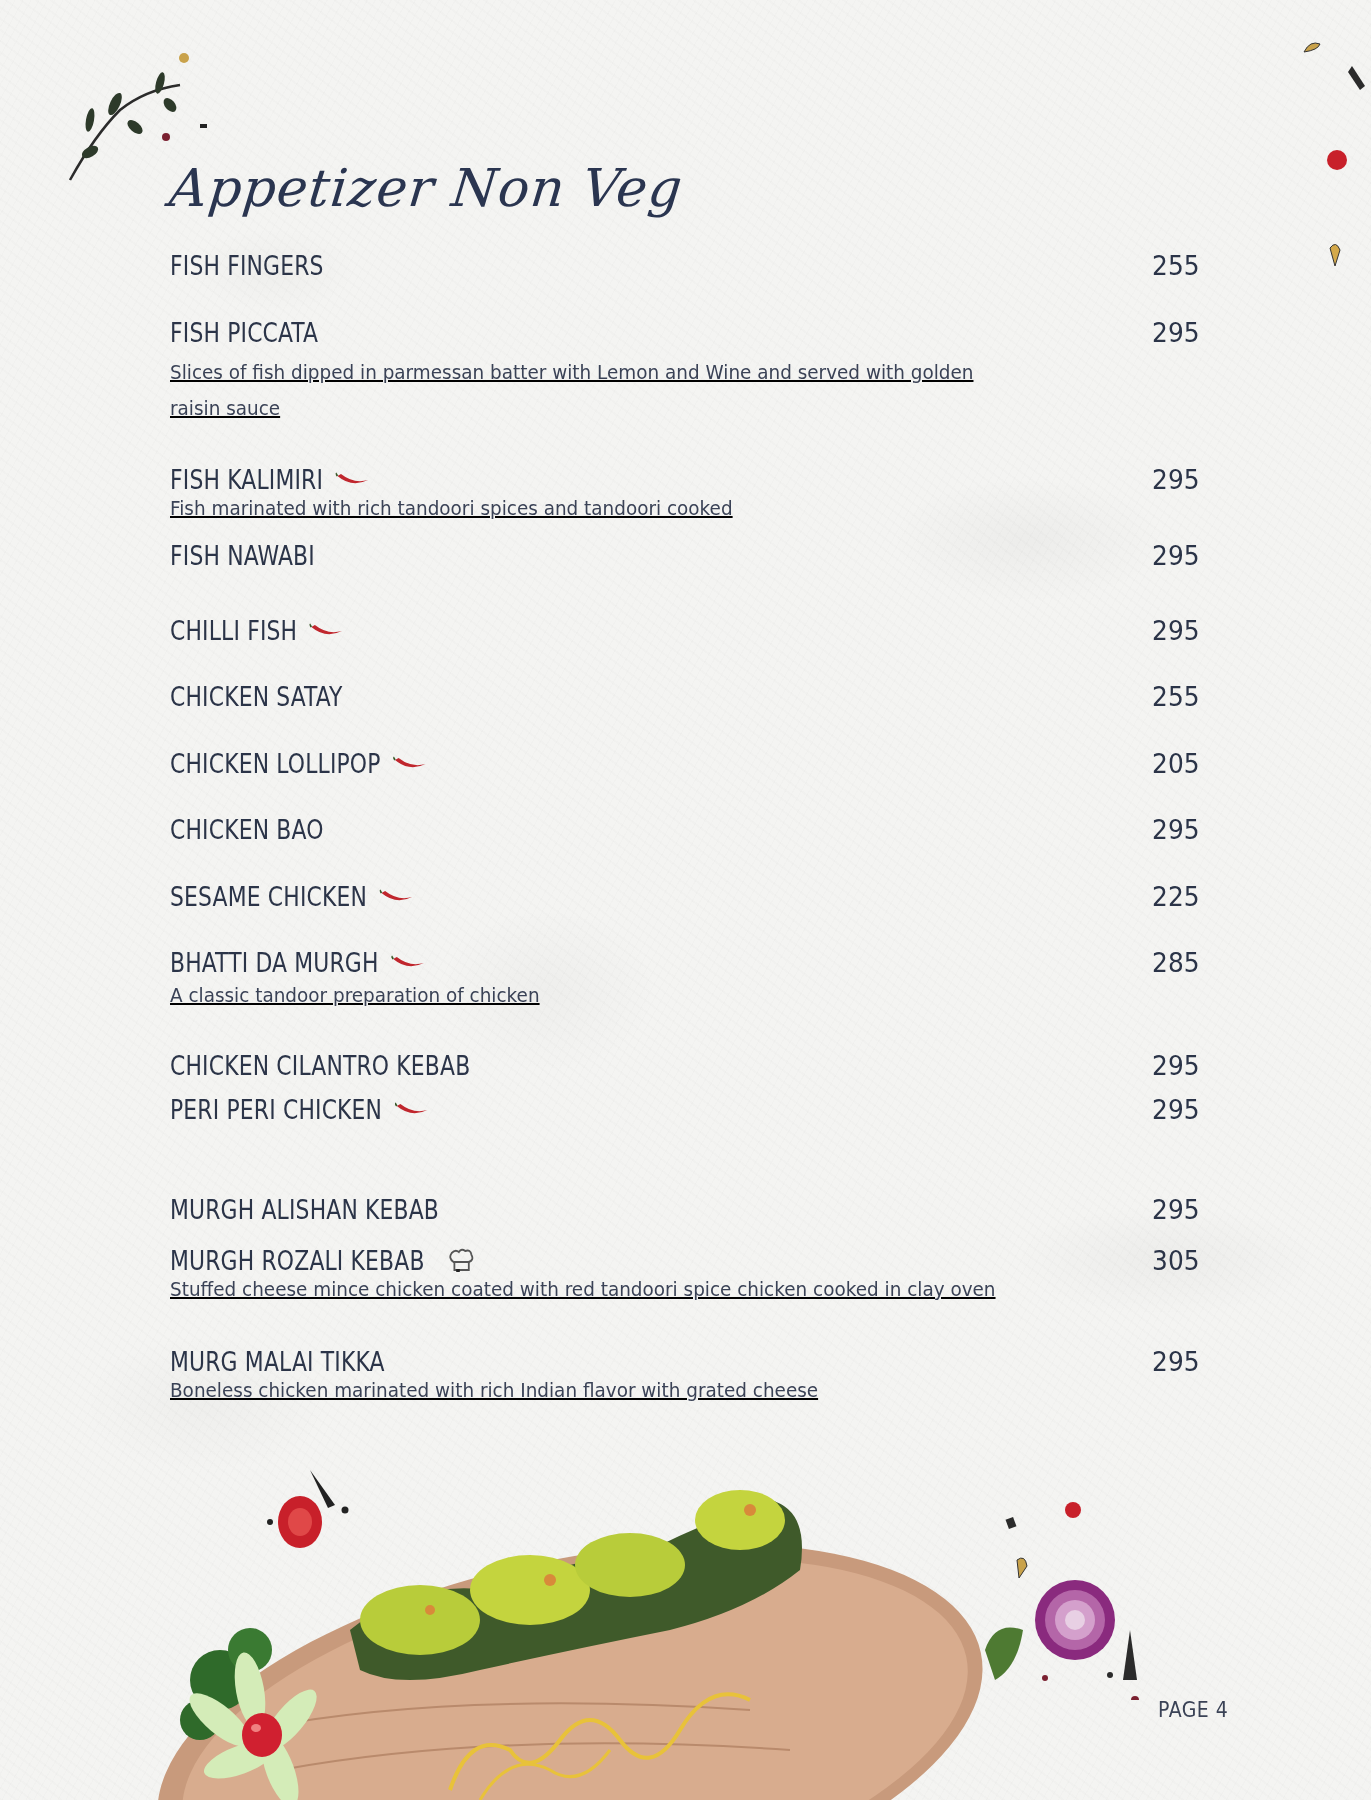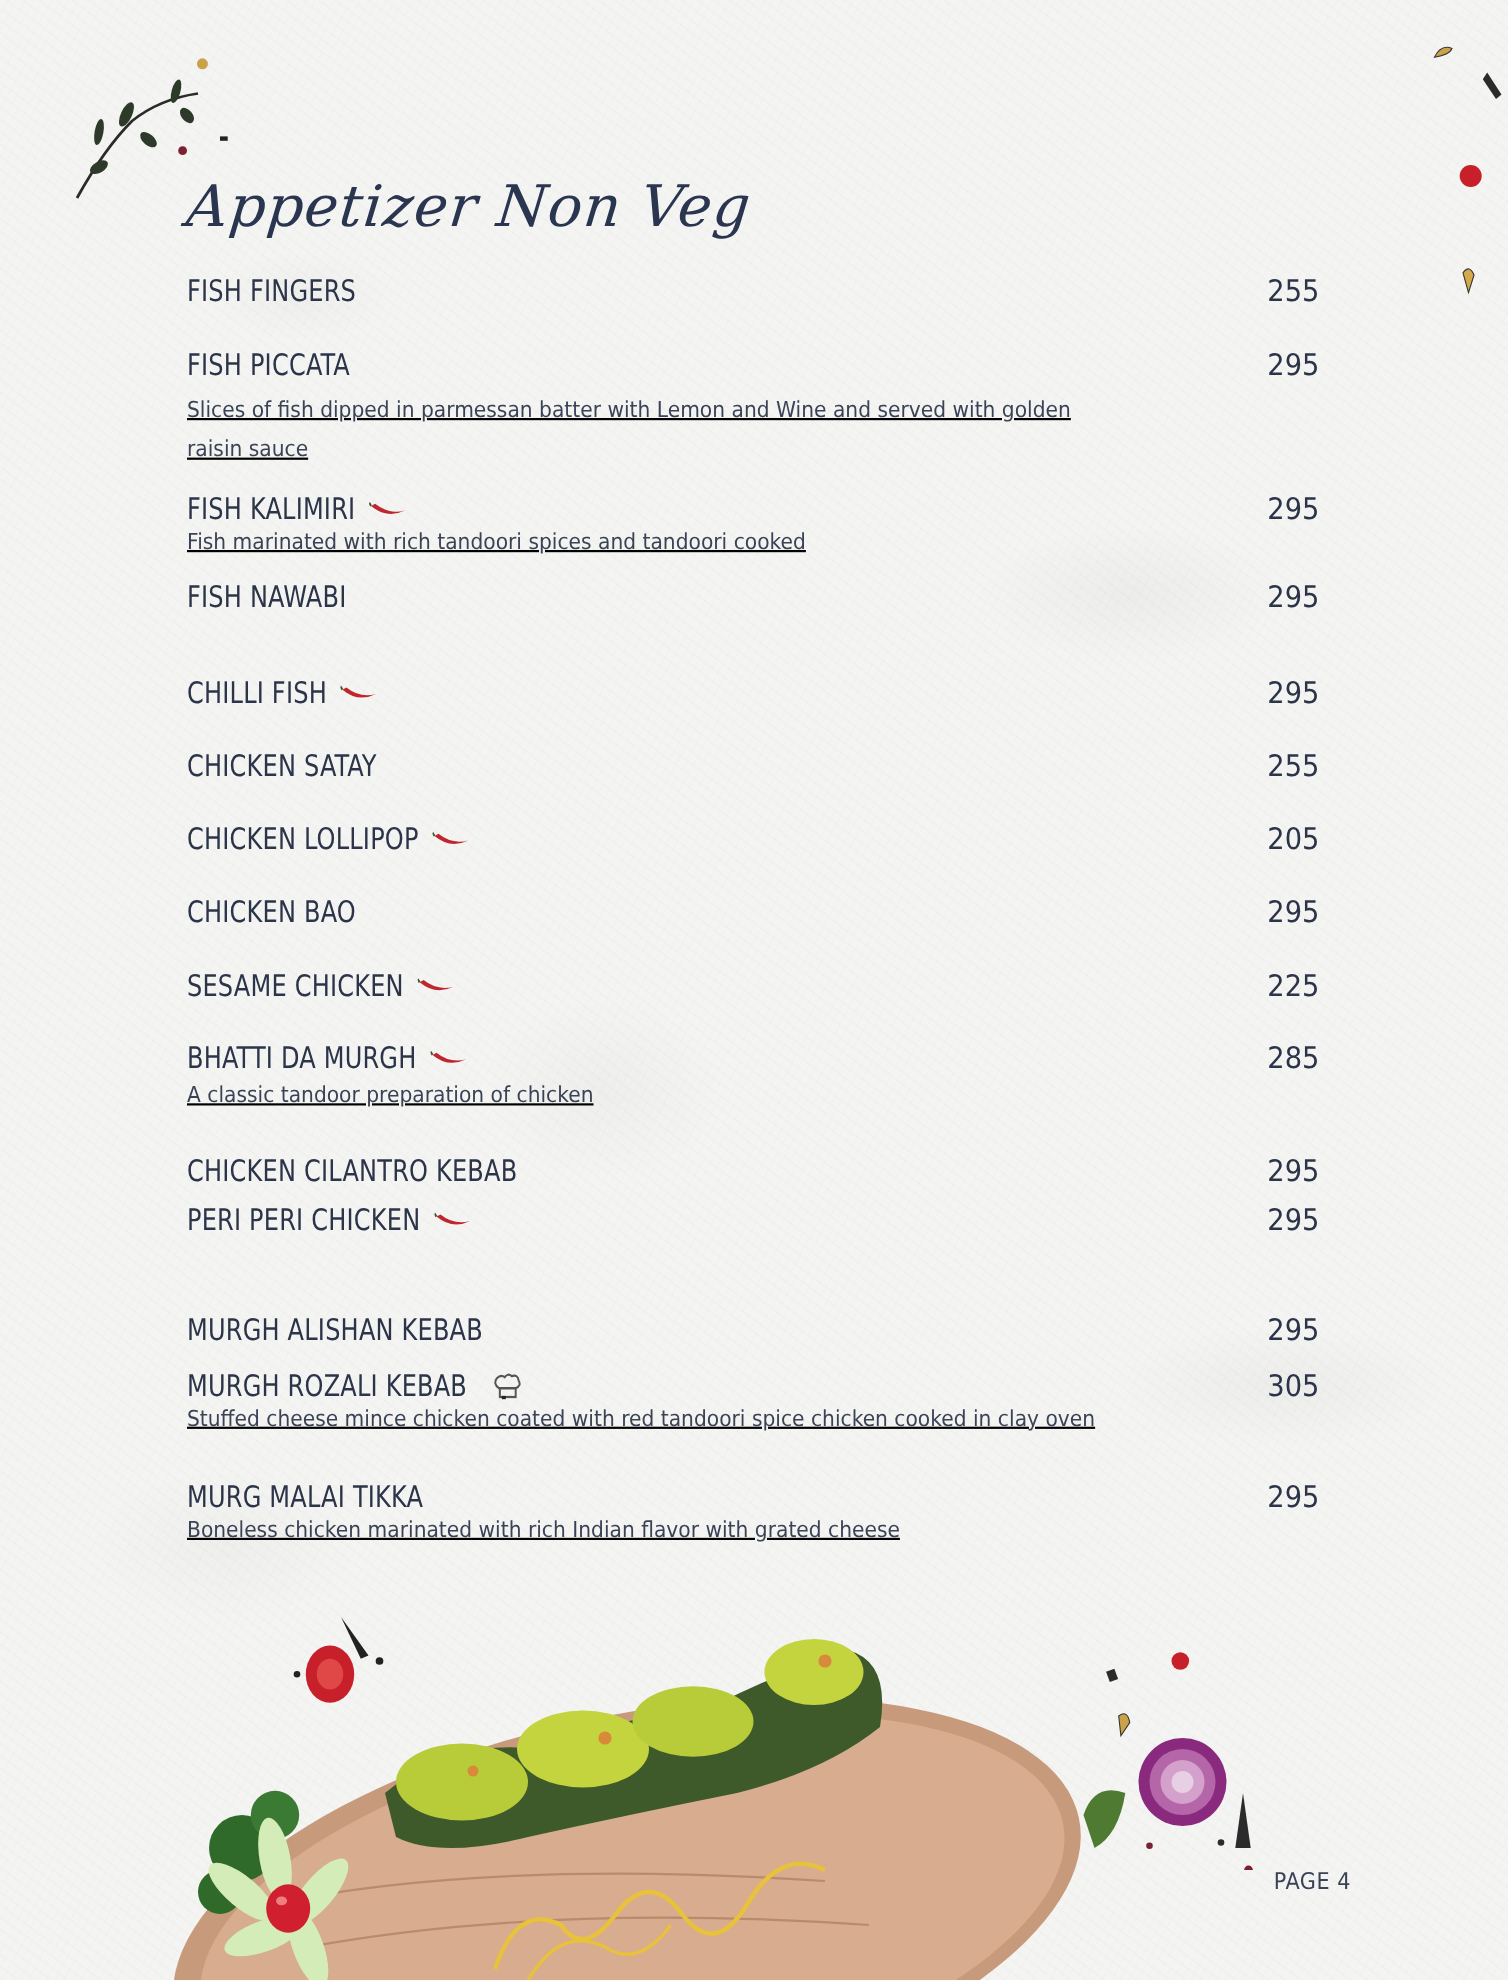--- a/index.html
+++ b/index.html
@@ -85,33 +85,33 @@
     <span class="item-name">FISH FINGERS</span>
     <span class="item-price">255</span>
   </div>
 
   <div class="item" style="top:317px">
     <span class="item-name">FISH PICCATA</span>
     <span class="item-price">295</span>
     <div class="item-desc">Slices of fish dipped in parmessan batter with Lemon and Wine and served with golden raisin sauce</div>
   </div>
 
-  <div class="item" style="top:448px">
+  <div class="item" style="top:464px">
     <span class="item-name">
       <span>FISH KALIMIRI</span>
       <svg class="chili" viewBox="0 0 40 16">
           <path d="M2 4 Q 18 16 36 8 Q 20 12 6 2 Z" fill="#c0262d"></path>
           <path d="M2 4 L 0 1" stroke="#3a5a2a" stroke-width="2"></path>
         </svg>
     </span>
     <span class="item-price">295</span>
     <div class="item-desc tight">Fish marinated with rich tandoori spices and tandoori cooked</div>
   </div>
 
-  <div class="item" style="top:528px">
+  <div class="item" style="top:540px">
     <span class="item-name">FISH NAWABI</span>
     <span class="item-price">295</span>
   </div>
 
   <div class="item" style="top:615px">
     <span class="item-name">
       <span>CHILLI FISH</span>
       <svg class="chili" viewBox="0 0 40 16">
           <path d="M2 4 Q 18 16 36 8 Q 20 12 6 2 Z" fill="#c0262d"></path>
           <path d="M2 4 L 0 1" stroke="#3a5a2a" stroke-width="2"></path>

